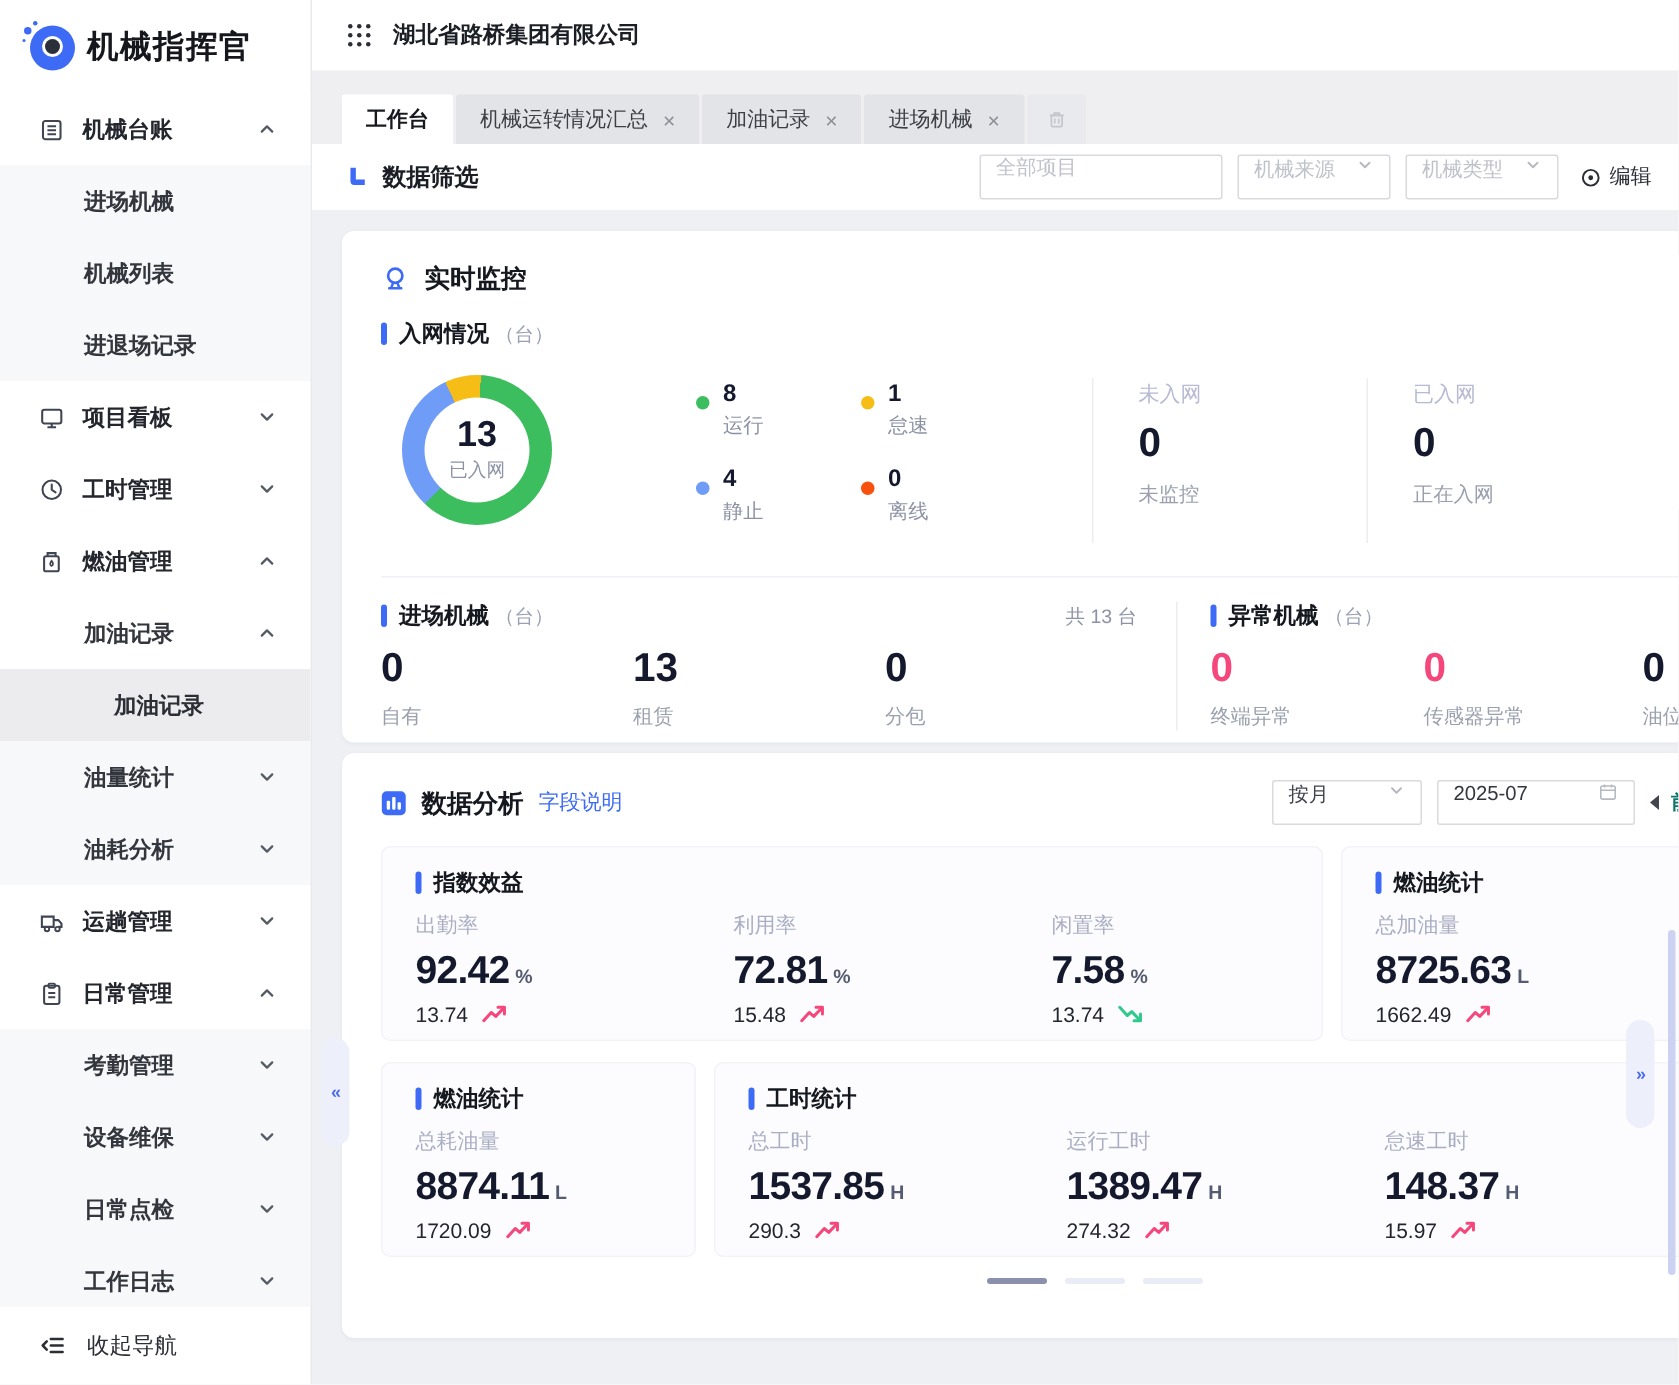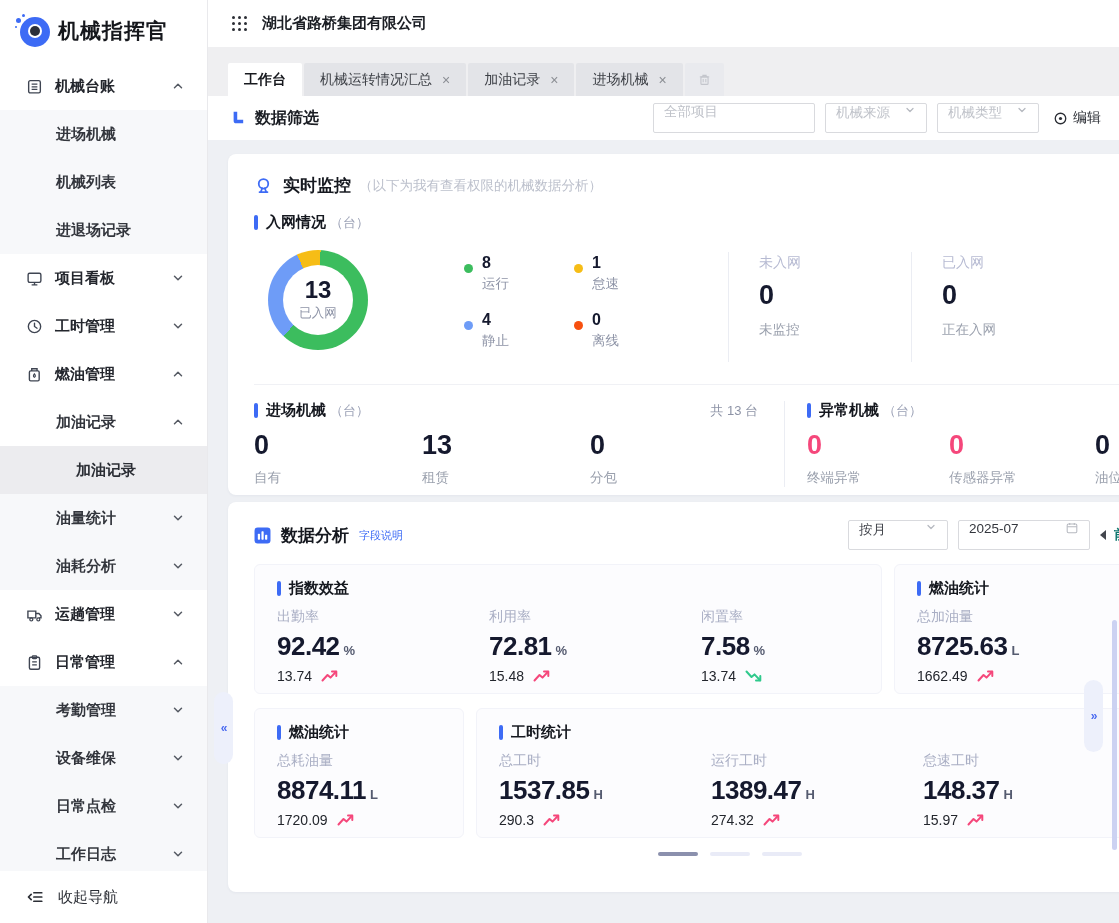--- a/index.html
+++ b/index.html
@@ -96,21 +96,21 @@
   .stats-half.rt { padding-left:22px; }
   .sh-head { display:flex; align-items:center; }
   .sh-total { margin-left:auto; font-size:13px; color:#8d93a6; }
   .stat-items { display:flex; margin-top:12px; }
   .stat-it { width:168px; }
   .st-val { font-size:27px; font-weight:800; color:#15192e; line-height:1; }
   .st-val.pink { color:#f5477b; }
   .st-lab { font-size:13.5px; color:#9aa0ad; margin-top:10px; }
 
   .an-head { display:flex; align-items:center; }
-  .an-link { font-size:11px; color:#3d6bf5; margin-left:10px; cursor:pointer; }
+  .an-link { font-size:14px; color:#3d6bf5; margin-left:10px; cursor:pointer; }
   .an-ctrls { margin-left:auto; display:flex; align-items:center; gap:10px; }
   .box.period { width:100px; color:#42454c; }
   .box.datebox { width:132px; color:#33363d; justify-content:space-between; }
   .datebox svg { width:14px; height:14px; stroke:#b6b9c0; }
   .pager { display:flex; align-items:center; gap:8px; font-size:13.5px; }
   .pg-prev { color:#0f766e; font-weight:600; cursor:pointer; }
   .pg-next { color:#c2c5cc; }
   .tri { width:0; height:0; border-top:5px solid transparent; border-bottom:5px solid transparent; }
   .tri.left { border-right:6px solid #43464d; }
   .tri.right { border-left:6px solid #c2c5cc; }
@@ -424,21 +424,20 @@
     </div>
 
     <div class="content">
 
       <section class="panel monitor">
         <div class="sec-head">
           <span class="s-ico"><svg viewBox="0 0 16 16" width="19" height="19">
                 <use href="#i-monitor"></use>
               </svg></span>
           <span class="sec-title">实时监控</span>
-          <span class="sec-sub">（以下为我有查看权限的机械数据分析）</span>
         </div>
 
         <div class="blk-title" style="margin-top:16px">
           <span>入网情况</span>
           <span class="blk-unit">（台）</span>
         </div>
 
         <div class="net-row">
           <div class="donut-wrap">
             <div class="donut">

